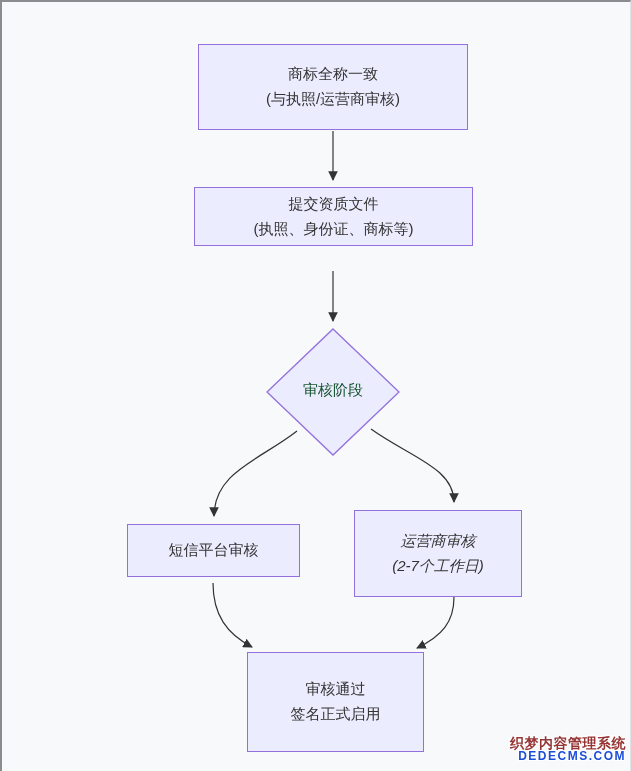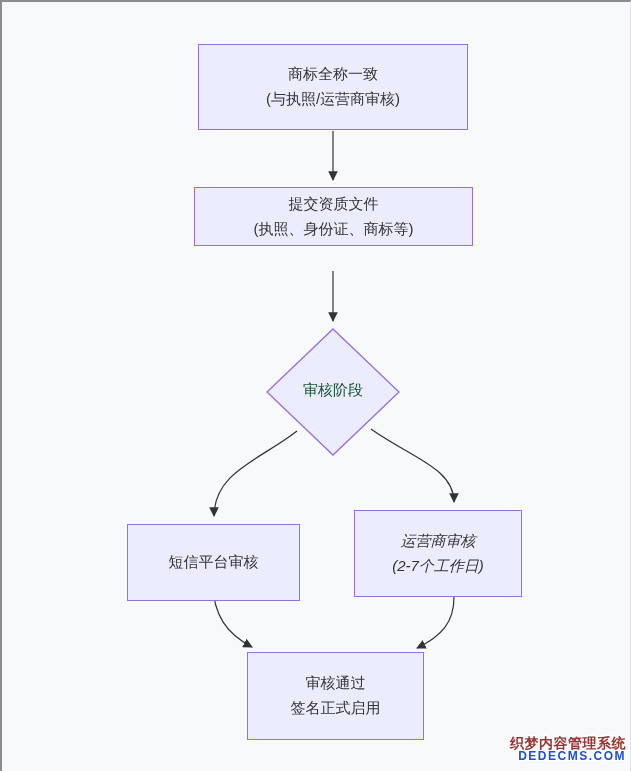--- a/index.html
+++ b/index.html
@@ -33,23 +33,23 @@
     display: flex;
     flex-direction: column;
     align-items: center;
     justify-content: center;
     text-align: center;
     box-sizing: border-box;
   }
 
   .node-submit-signature { left: 196px; top: 42px;  width: 270px; height: 86px; }
   .node-submit-documents { left: 192px; top: 185px; width: 279px; height: 59px; }
-  .node-platform-review  { left: 125px; top: 522px; width: 173px; height: 77px; }
+  .node-platform-review  { left: 125px; top: 522px; width: 173px; height: 53px; }
   .node-carrier-review   { left: 352px; top: 508px; width: 168px; height: 87px; font-style: italic; }
-  .node-approved         { left: 245px; top: 650px; width: 177px; height: 88px; }
+  .node-approved         { left: 245px; top: 650px; width: 177px; height: 100px; }
 
   .decision-label {
     position: absolute;
     left: 261px; top: 379px;
     width: 140px;
     color: #14532d;
     font-size: 15px;
     text-align: center;
   }
 

